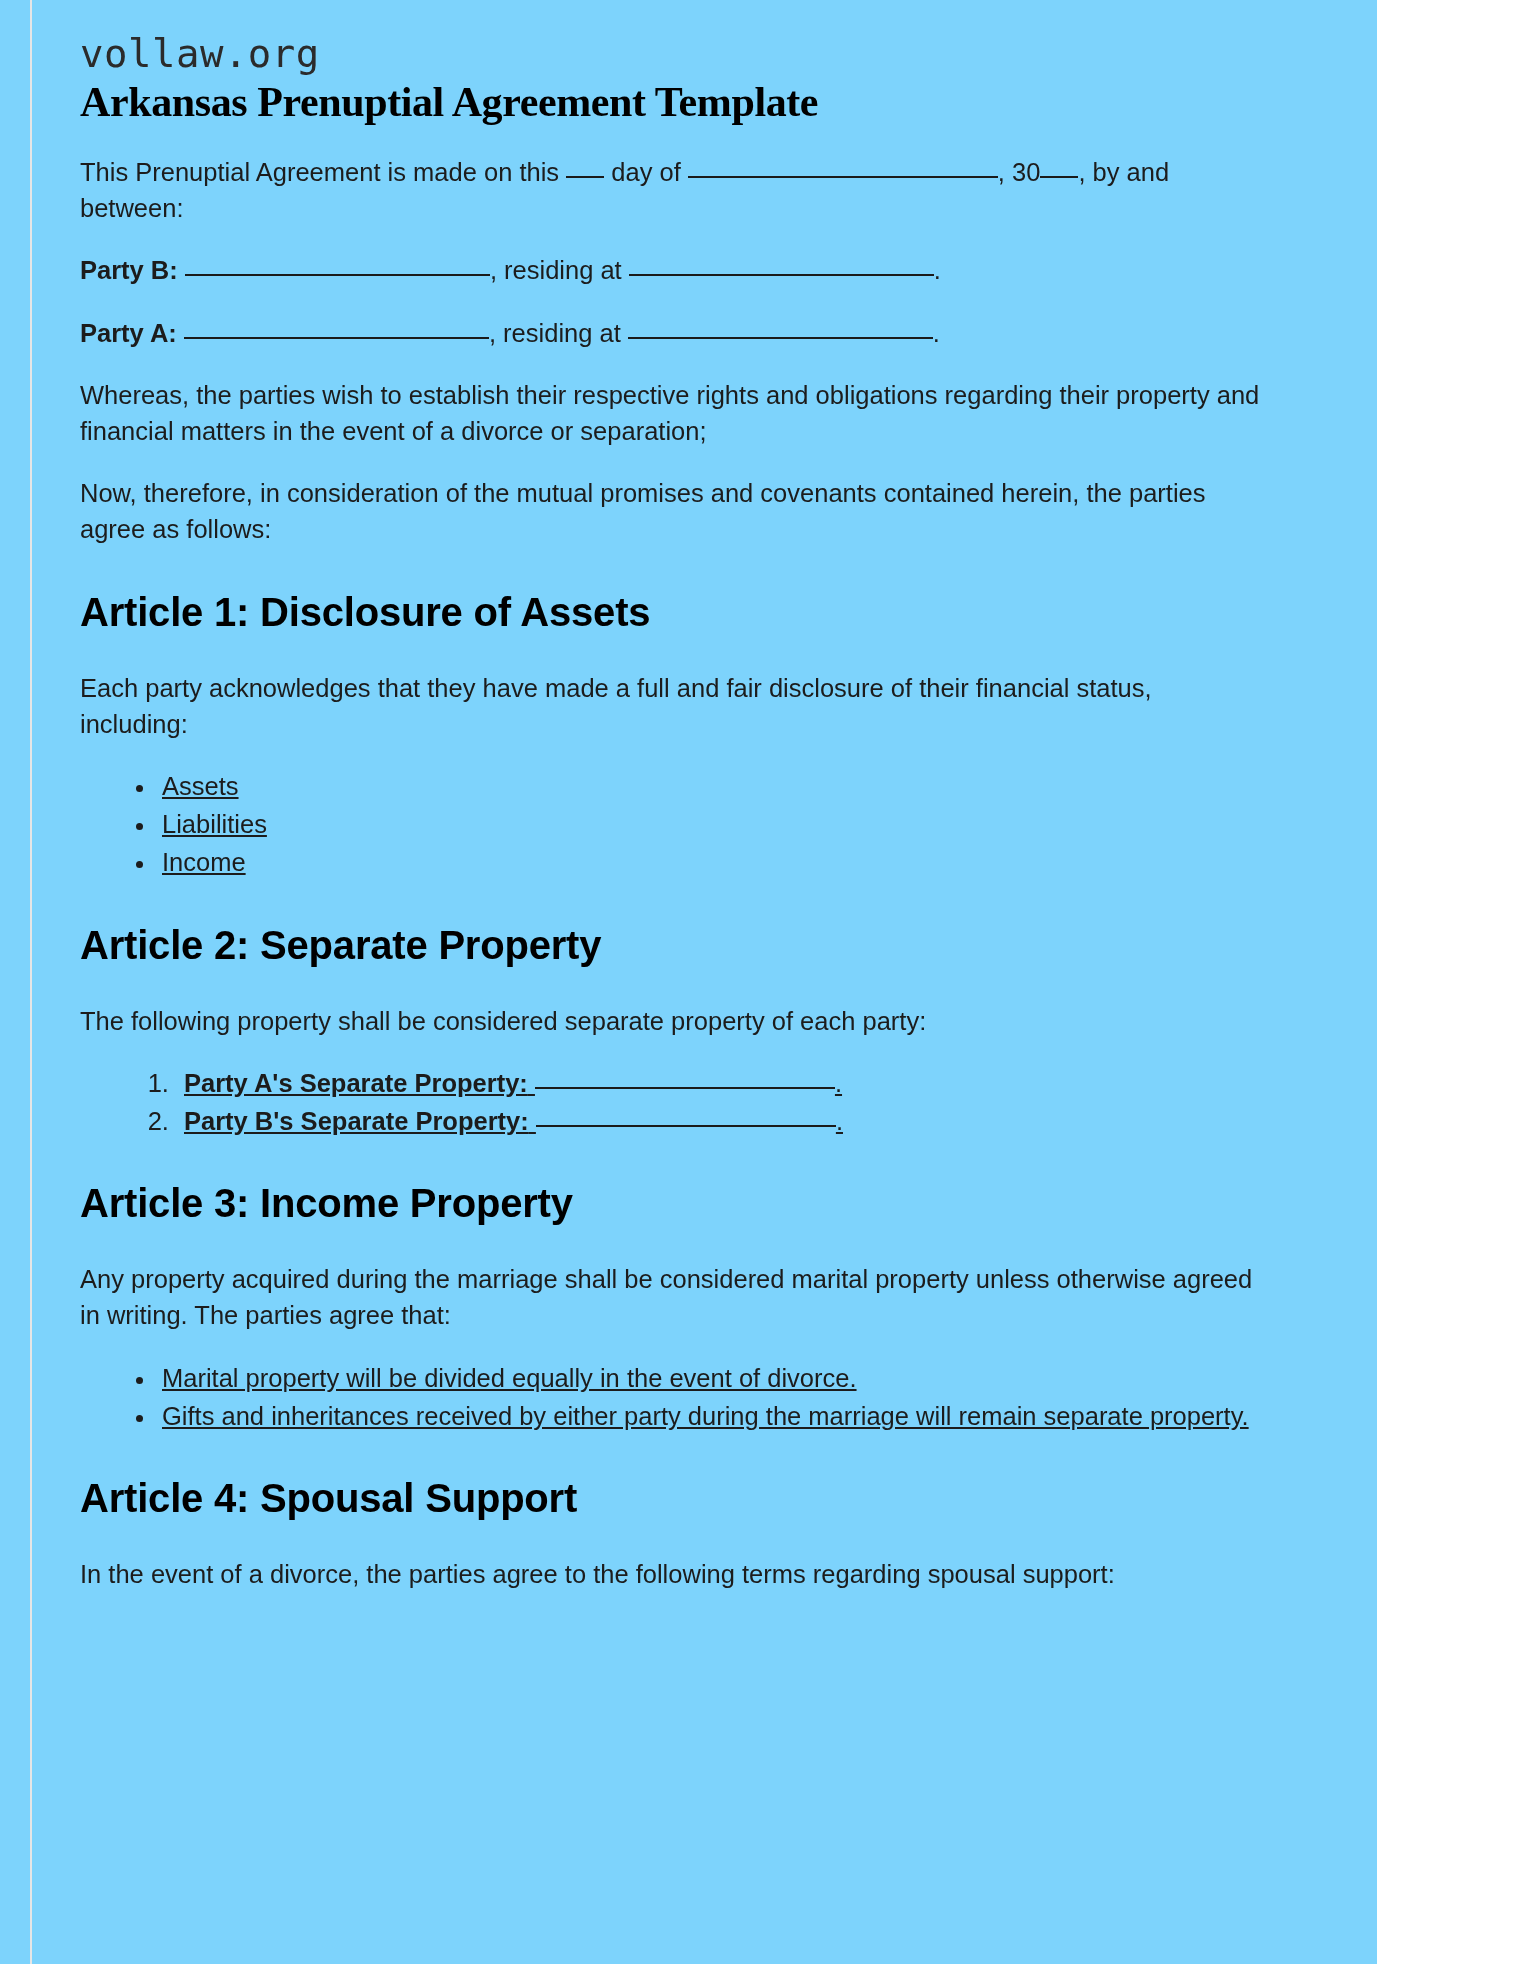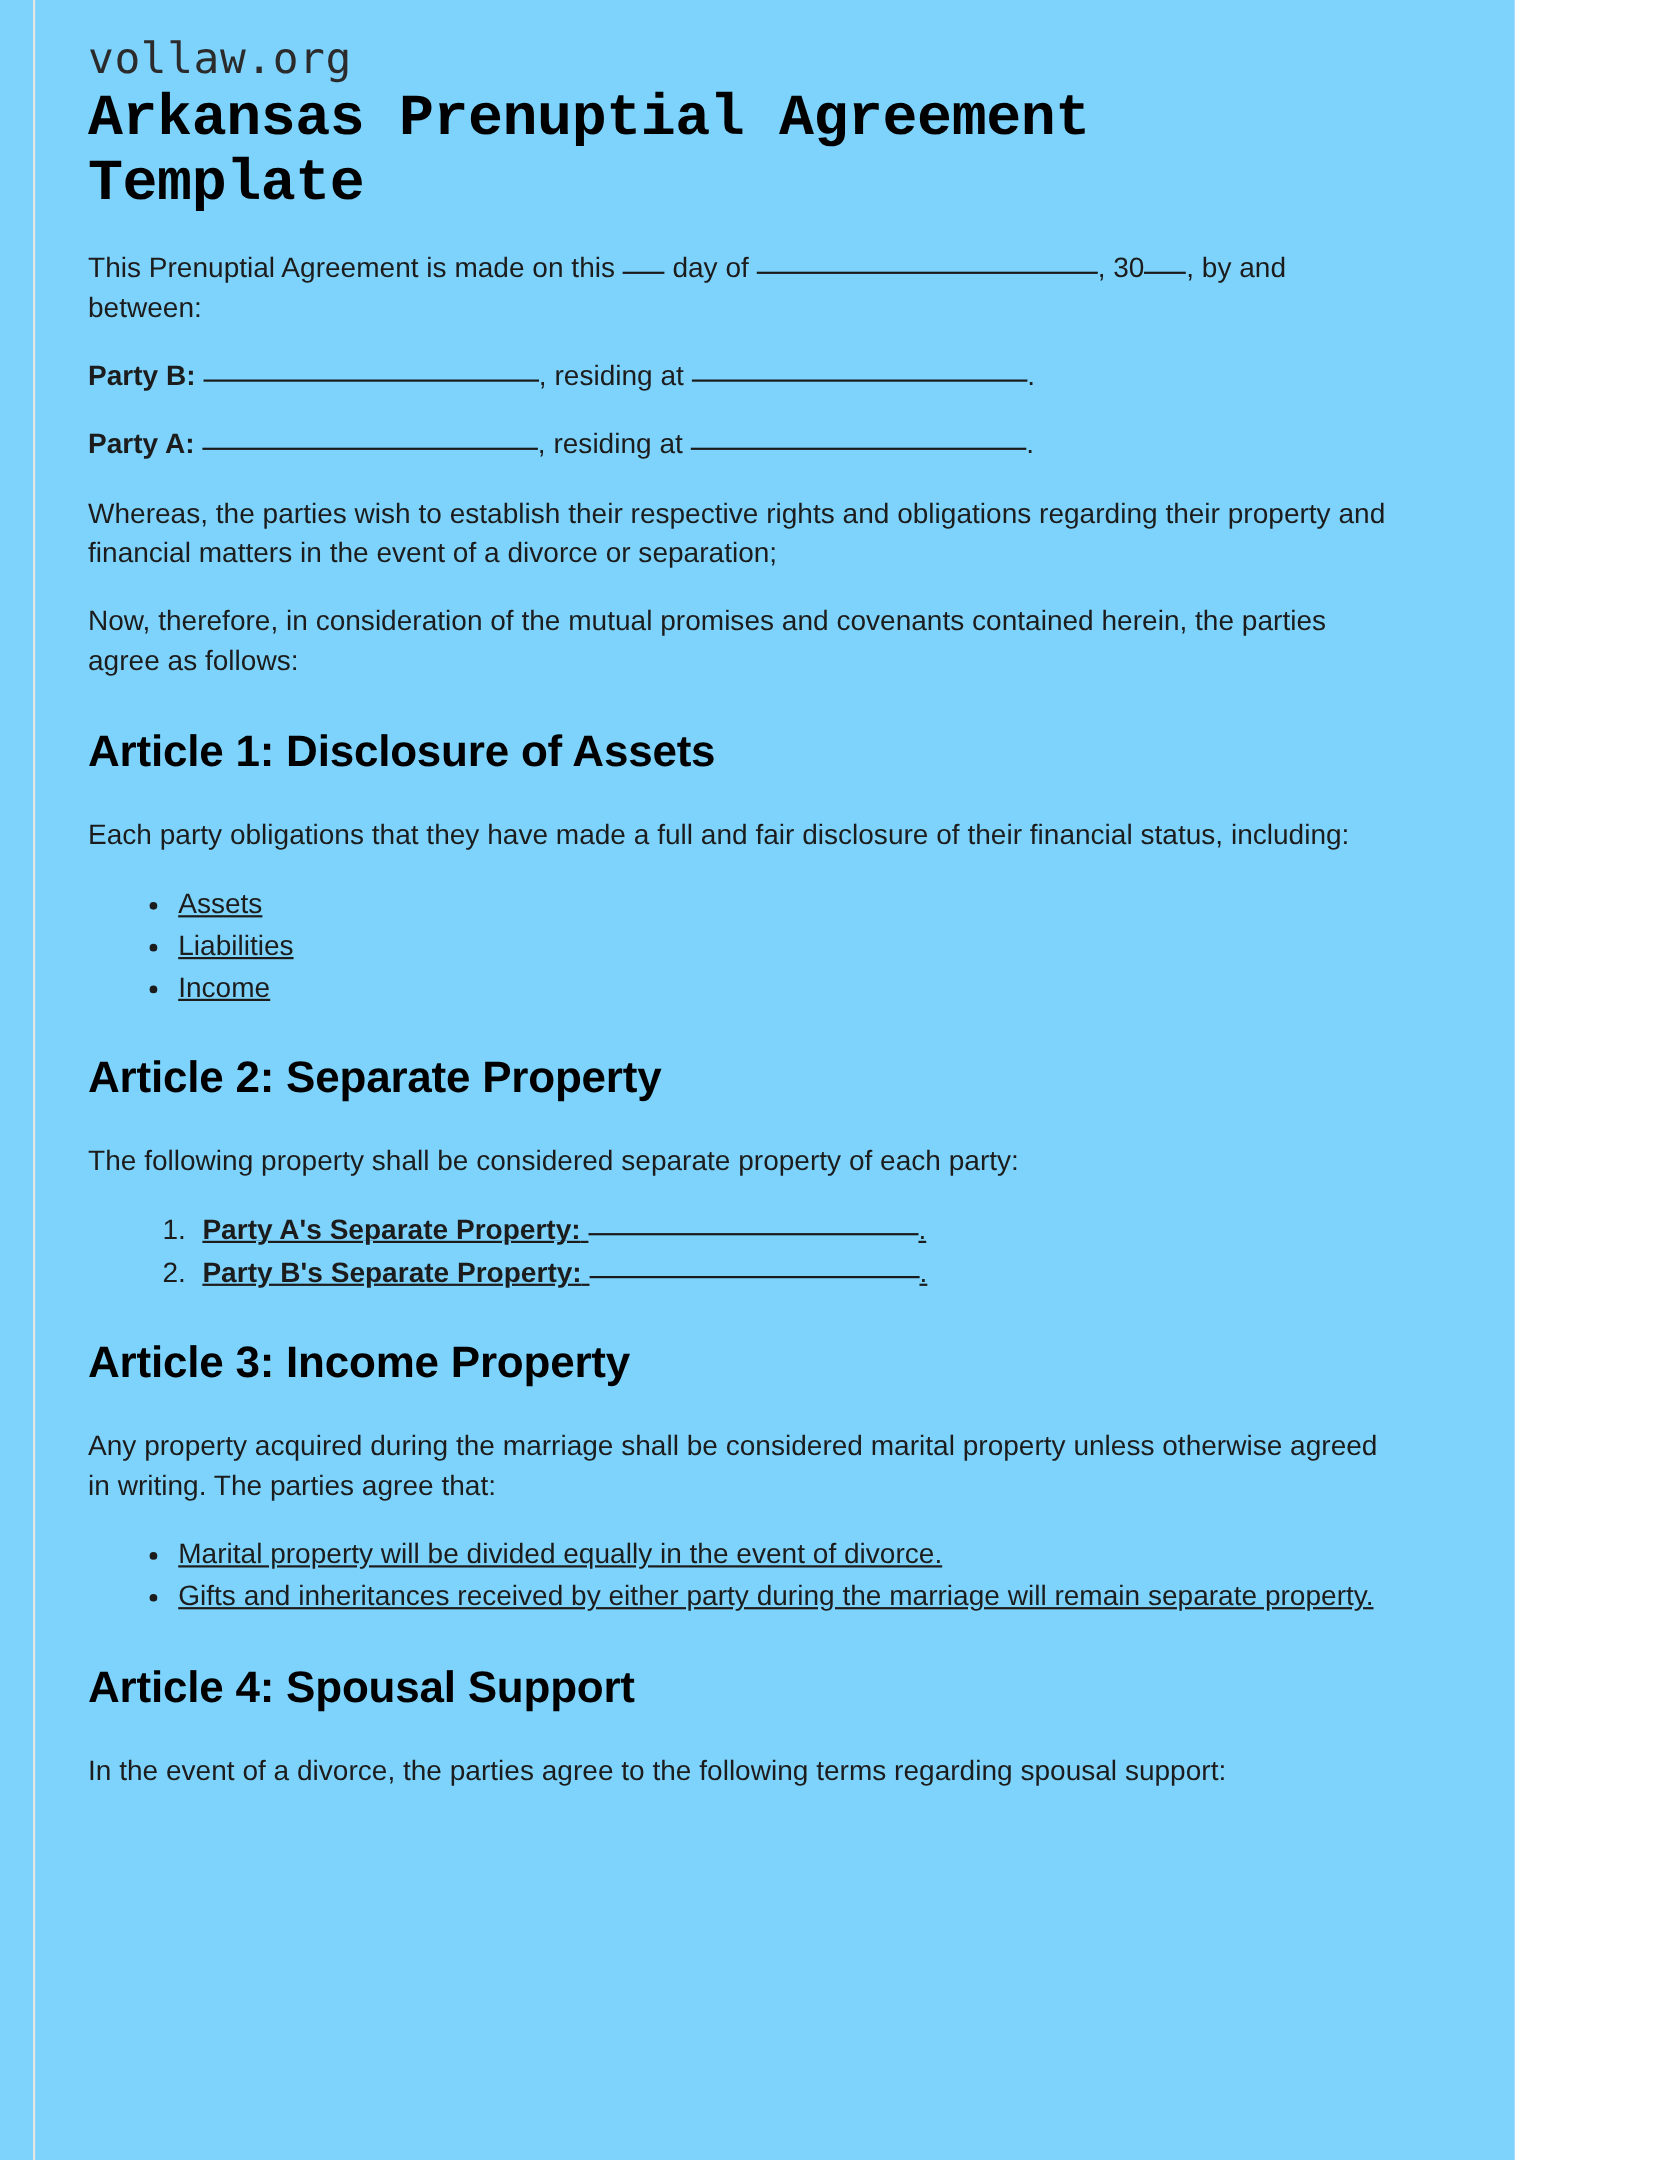--- a/index.html
+++ b/index.html
@@ -54,23 +54,23 @@
     font-size: 39px;
     letter-spacing: 0.5px;
     color: #2b2b2b;
     line-height: 1.0;
     margin: 0 0 6px 0;
     font-weight: 400;
   }
 
   
   .doc-title {
-    font-family: Liberation Mono, monospace;
+    font-family: Liberation Serif, serif;
     font-weight: bold;
-    font-size: 53px;
+    font-size: 42px;
     line-height: 1.12;
     letter-spacing: -0.4px;
     margin: 0 0 28px 0;
     color: #000000;
     max-width: 1010px;
   }
 
   
   .para {
     font-size: 25.5px;
@@ -141,21 +141,21 @@
     <p class="para"><b>Party B:</b> <span class="blank b-xl"></span><span>, residing at</span> <span class="blank b-xl"></span><span>.</span></p>
 
     <p class="para"><b>Party A:</b> <span class="blank b-xl"></span><span>, residing at</span> <span class="blank b-xl"></span><span>.</span></p>
 
 
     <p class="para">Whereas, the parties wish to establish their respective rights and obligations regarding their property and financial matters in the event of a divorce or separation;</p>
 
     <p class="para">Now, therefore, in consideration of the mutual promises and covenants contained herein, the parties agree as follows:</p>
 
     <h2 class="article-heading">Article 1: Disclosure of Assets</h2>
-    <p class="para">Each party obligations that they have made a full and fair disclosure of their financial status, including:</p>
+    <p class="para">Each party acknowledges that they have made a full and fair disclosure of their financial status, including:</p>
     <ul class="doc-list">
       <li>Assets</li>
       <li>Liabilities</li>
       <li>Income</li>
     </ul>
 
     <h2 class="article-heading">Article 2: Separate Property</h2>
     <p class="para">The following property shall be considered separate property of each party:</p>
     <ol class="doc-list">
       <li><b>Party A's Separate Property:</b> <span class="blank b-xl"></span><span>.</span></li>

